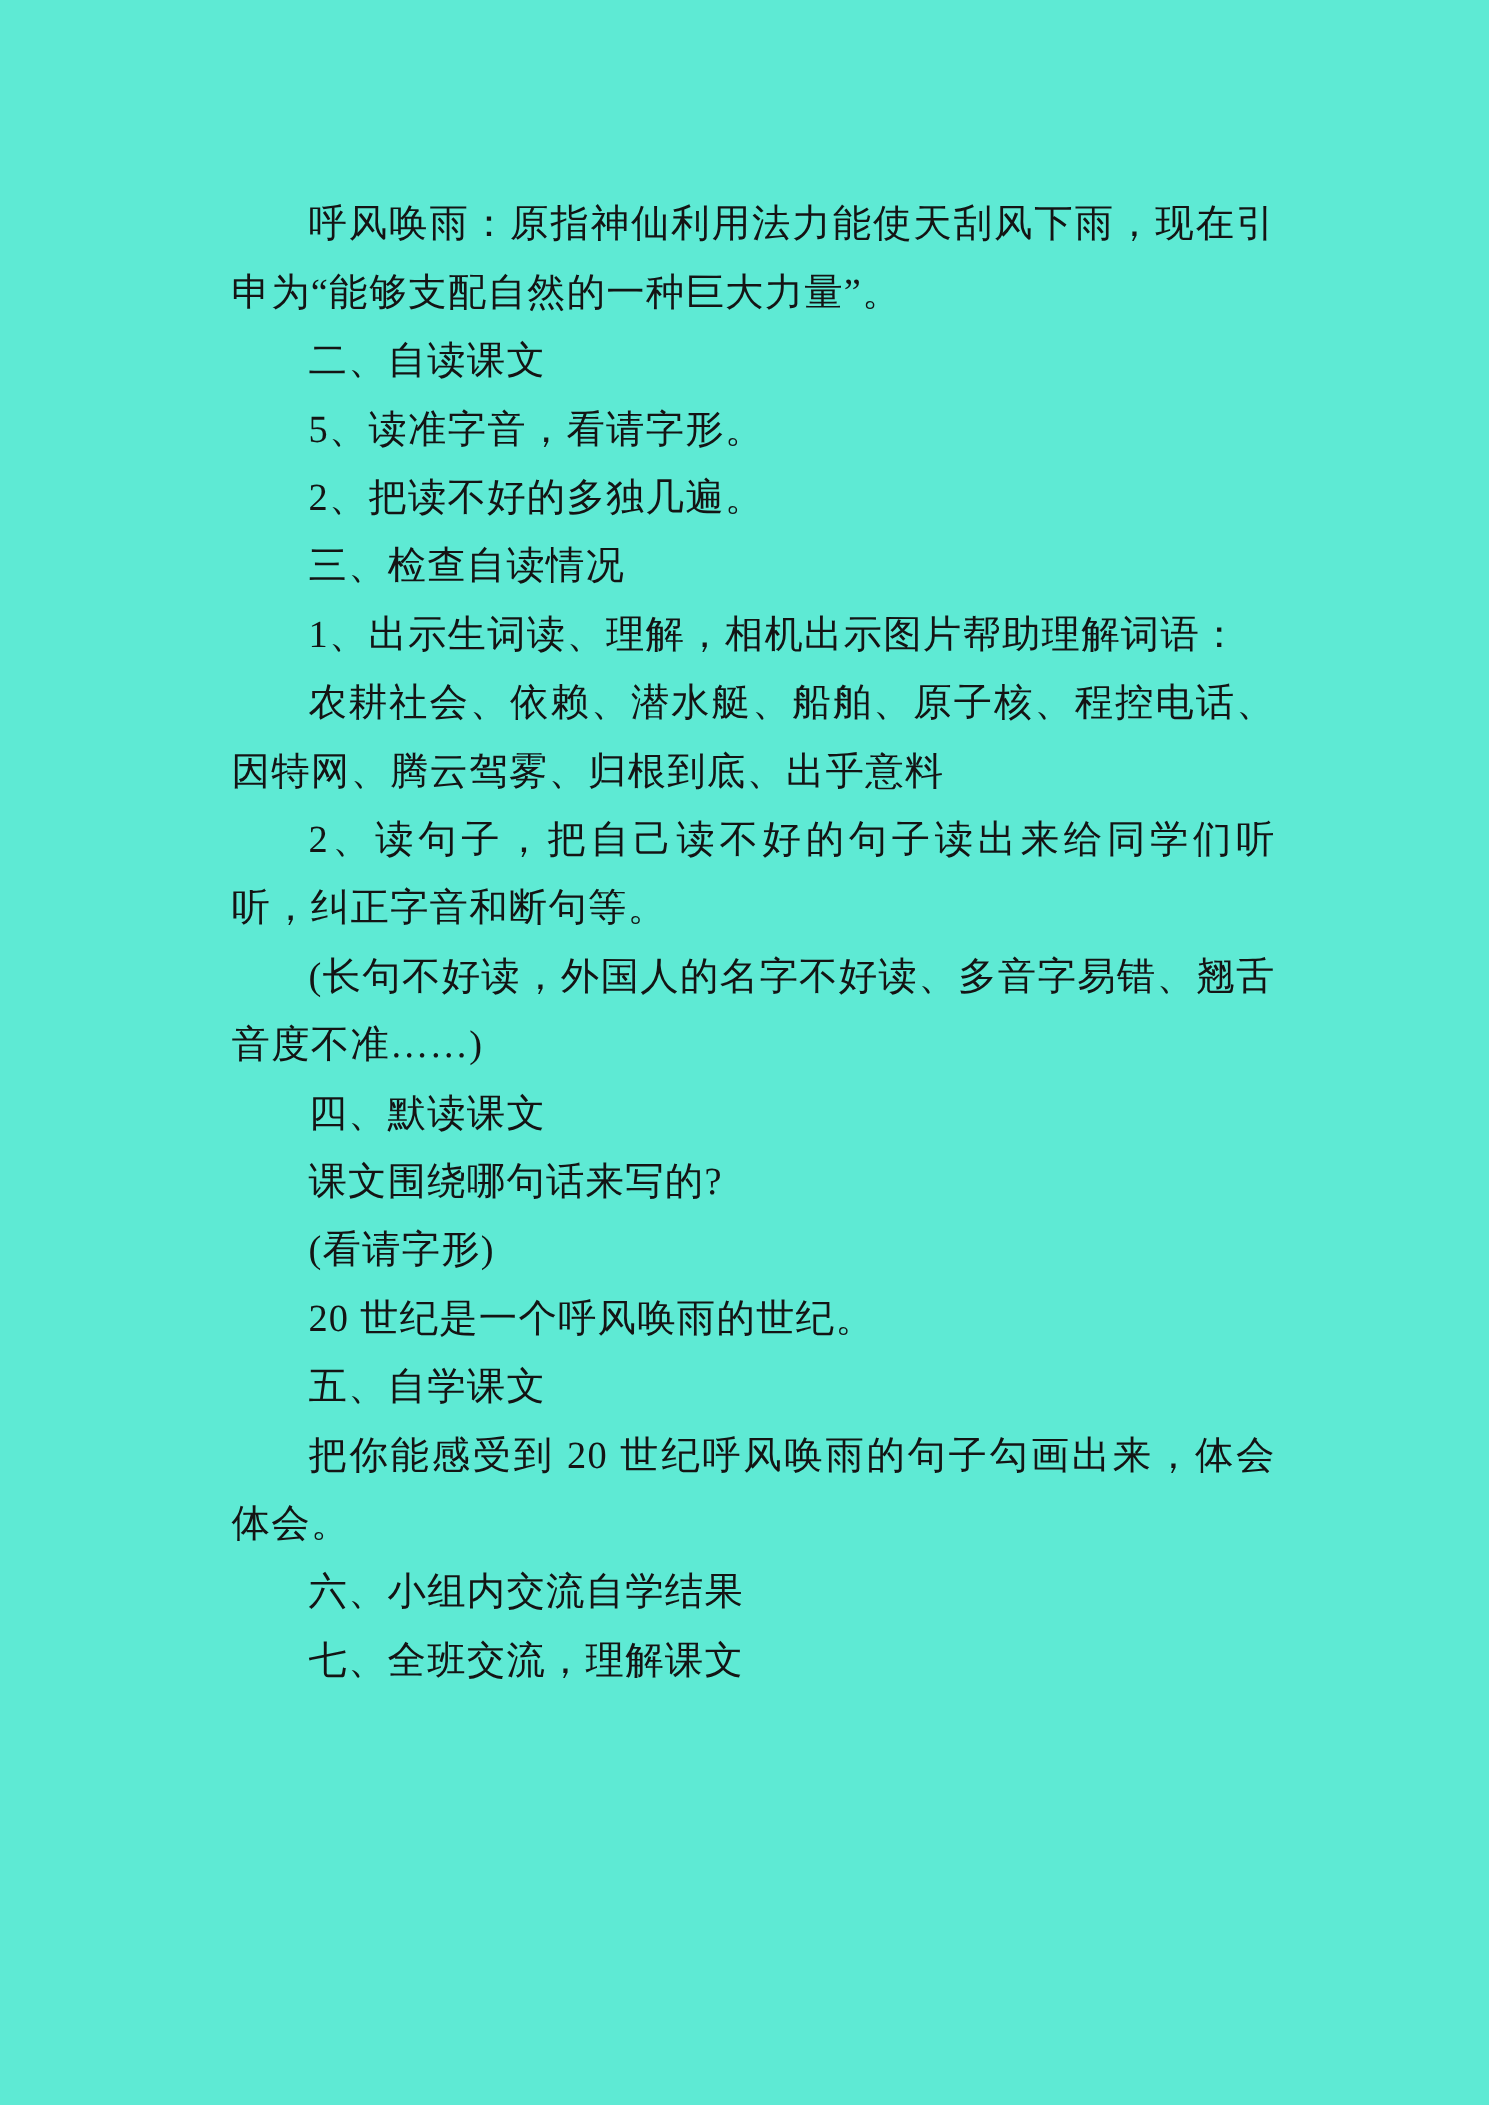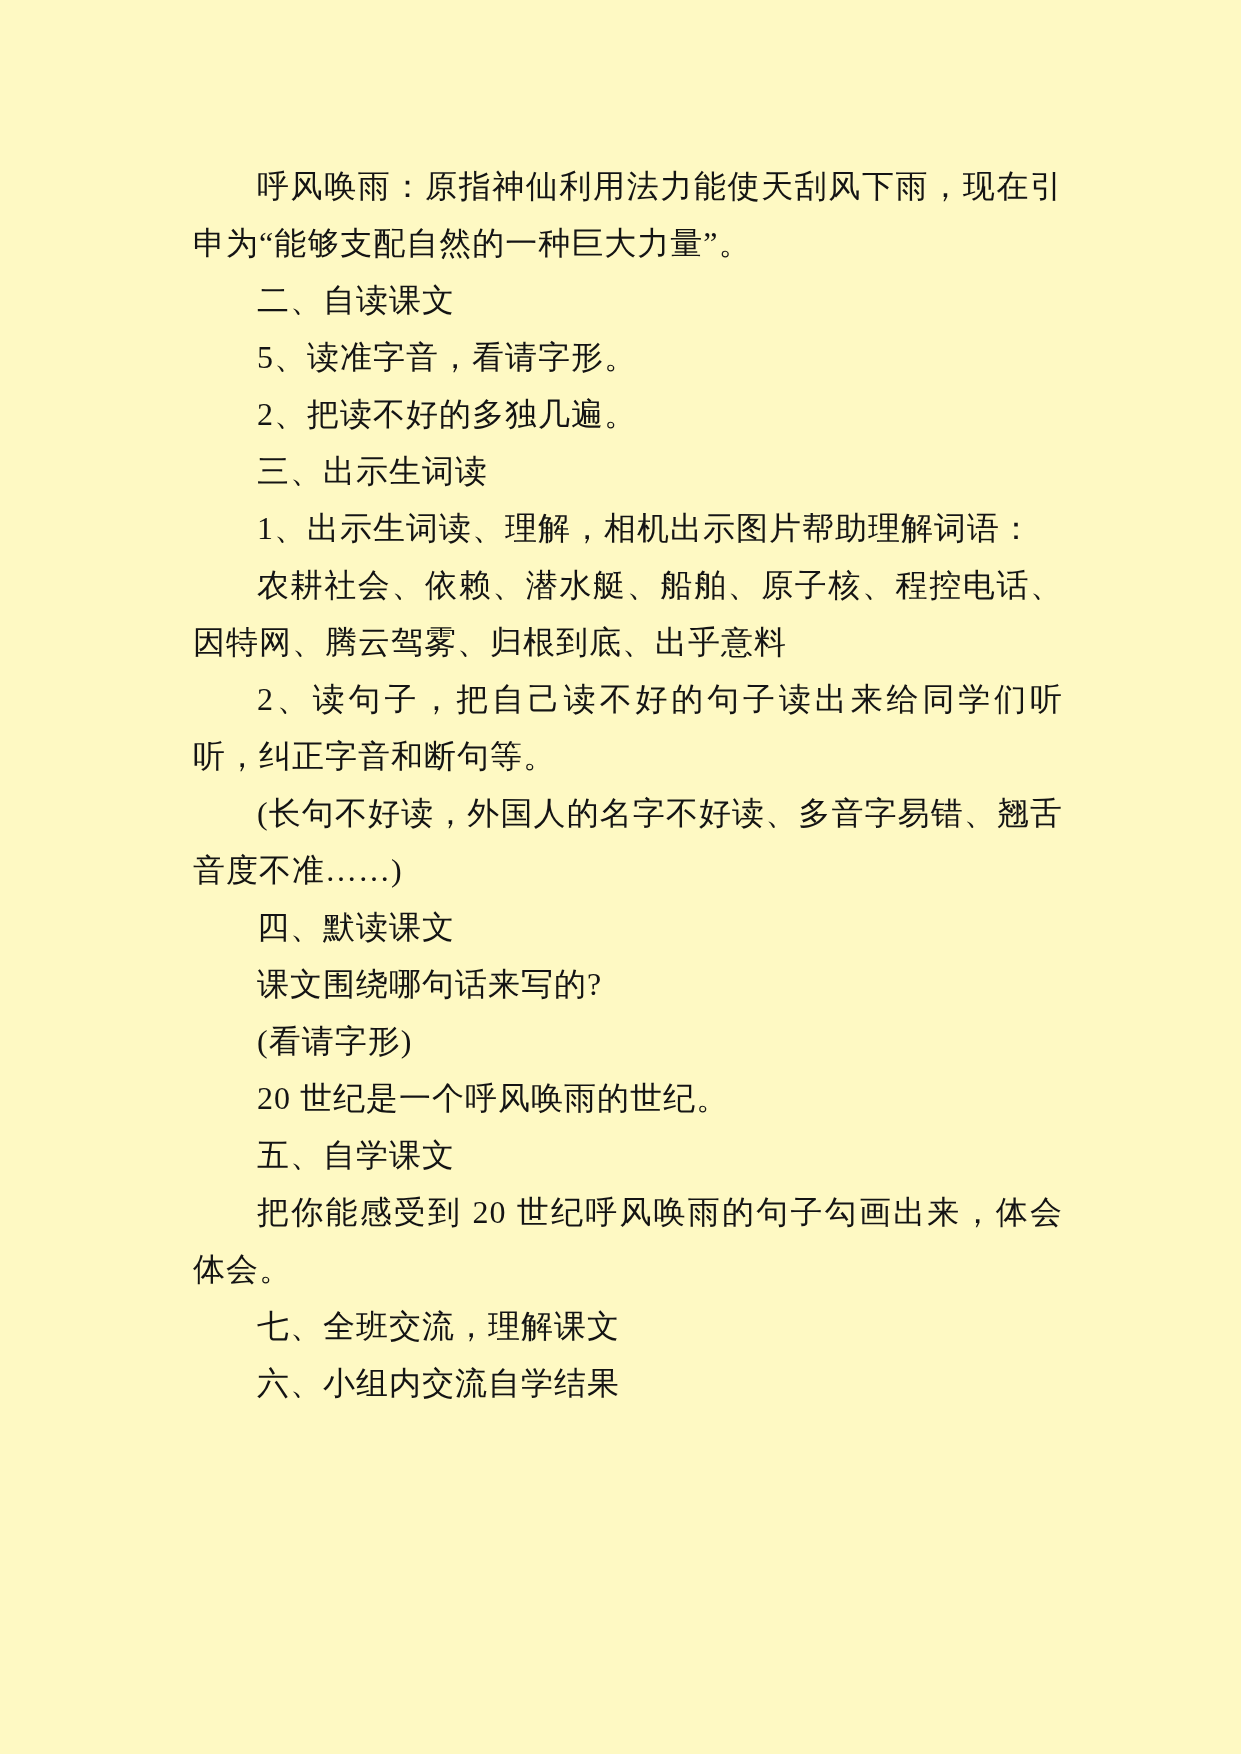--- a/index.html
+++ b/index.html
@@ -5,21 +5,21 @@
   html, body {
     margin: 0;
     padding: 0;
     background: #ffffff;
   }
   .page {
     position: relative;
     width: 1241px;
     height: 1754px;
     margin: 0 auto;
-    background: #fef9c3;
+    background: #5eead4;
     overflow: hidden;
     box-sizing: border-box;
     padding: 158px 178px 0 193px;
   }
   .doc-body {
     width: 100%;
     font-family: "Liberation Serif", "DejaVu Serif", serif;
     font-size: 32px;
     line-height: 57px;
     color: #141414;
@@ -35,27 +35,27 @@
 </style>
 </head>
 <body>
 
 <div class="page">
   <div class="doc-body">
     <p>呼风唤雨：原指神仙利用法力能使天刮风下雨，现在引申为“能够支配自然的一种巨大力量”。</p>
     <p>二、自读课文</p>
     <p>5、读准字音，看请字形。</p>
     <p>2、把读不好的多独几遍。</p>
-    <p>三、出示生词读</p>
+    <p>三、检查自读情况</p>
     <p>1、出示生词读、理解，相机出示图片帮助理解词语：</p>
     <p>农耕社会、依赖、潜水艇、船舶、原子核、程控电话、因特网、腾云驾雾、归根到底、出乎意料</p>
     <p>2、读句子，把自己读不好的句子读出来给同学们听听，纠正字音和断句等。</p>
     <p>(长句不好读，外国人的名字不好读、多音字易错、翘舌音度不准……)</p>
     <p>四、默读课文</p>
     <p>课文围绕哪句话来写的?</p>
     <p>(看请字形)</p>
     <p>20 世纪是一个呼风唤雨的世纪。</p>
     <p>五、自学课文</p>
     <p>把你能感受到 20 世纪呼风唤雨的句子勾画出来，体会体会。</p>
+    <p>六、小组内交流自学结果</p>
     <p>七、全班交流，理解课文</p>
-    <p>六、小组内交流自学结果</p>
   </div>
 </div>
 
 </body></html>

